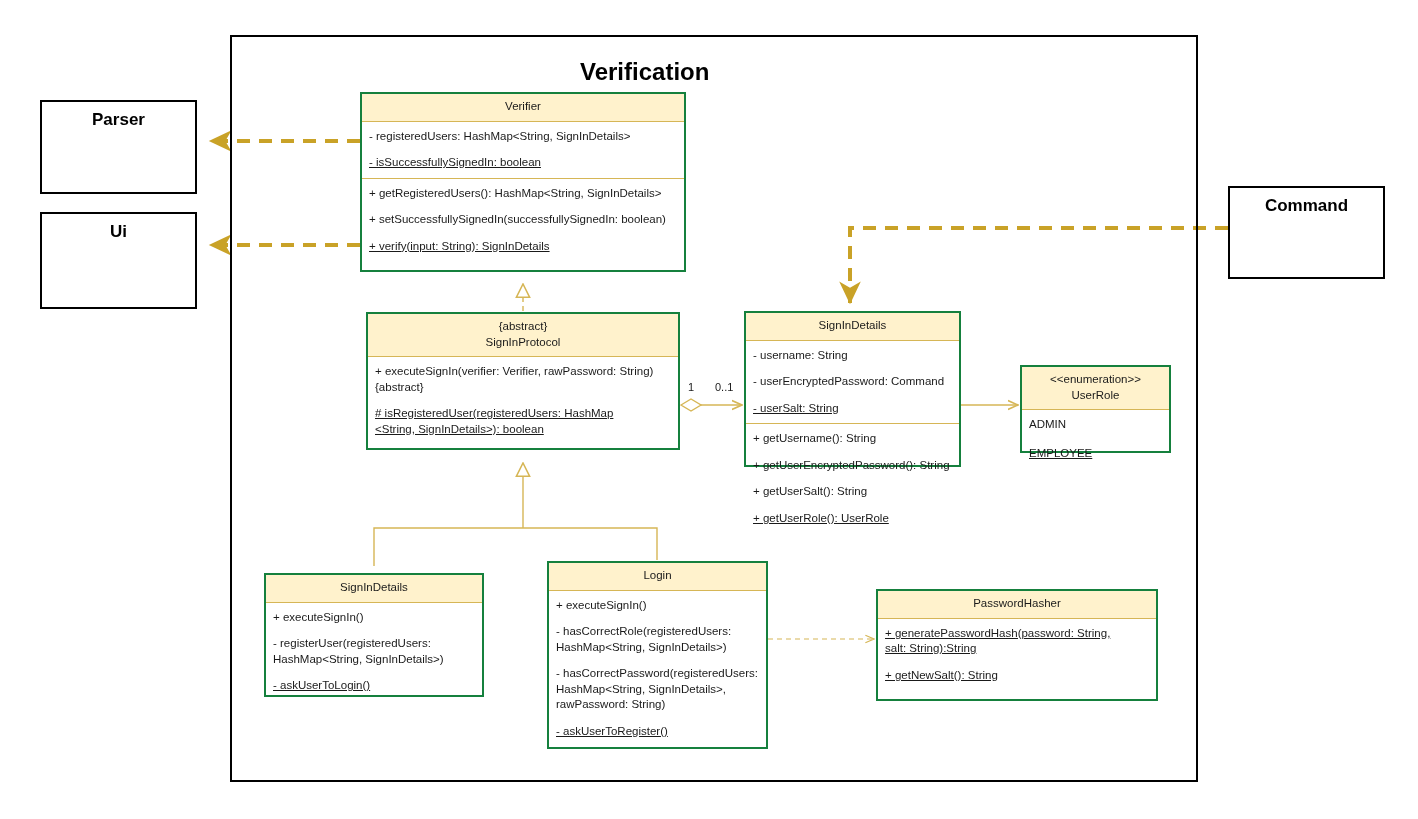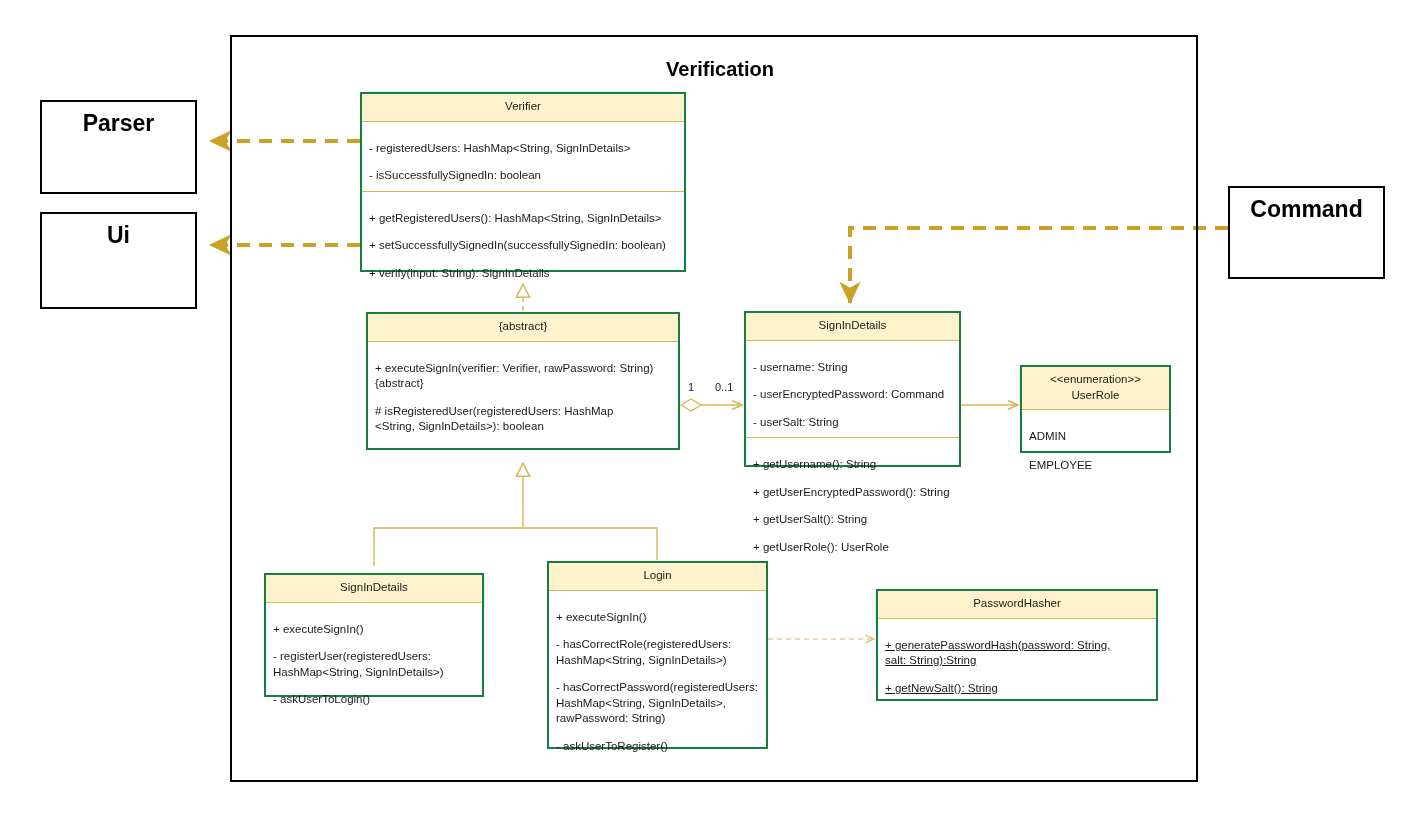--- a/index.html
+++ b/index.html
@@ -21,38 +21,37 @@
 
   
   .package {
     position: absolute;
     border: 2px solid #000000;
     background: transparent;
     box-sizing: border-box;
   }
   .package-title {
     position: absolute;
-    text-align: center;
-    font-size: 20px;
+    font-size: 24px;
     font-weight: bold;
     color: #000000;
     white-space: nowrap;
   }
 
   
   .plain-box {
     position: absolute;
     border: 2px solid #000000;
     background: #ffffff;
     box-sizing: border-box;
   }
   .plain-box .plain-label {
     display: block;
     text-align: center;
-    font-size: 23px;
+    font-size: 17px;
     font-weight: bold;
     color: #000000;
     margin-top: 8px;
   }
 
   
   .uml {
     position: absolute;
     box-sizing: border-box;
     border: 2px solid #15803d;
@@ -72,24 +71,24 @@
     padding: 7px 7px 7px 7px;
     box-sizing: border-box;
   }
   .uml-compartment + .uml-compartment {
     border-top: 1px solid #d6b656;
   }
   .uml-line {
     font-size: 11.5px;
     color: #1a1a1a;
     line-height: 1.35;
-    margin: 12px 0 11px 0;
+    margin: 0 0 11px 0;
     white-space: pre-wrap;
   }
-  .uml-line:last-child { margin-bottom: 0; }
+  .uml-line:last-child { margin-bottom: 0; text-decoration: underline; }
   .uml-line.static { text-decoration: underline; }
   .uml-line.enum-val { margin-bottom: 13px; }
 
   
   .mult {
     position: absolute;
     font-size: 11px;
     color: #1a1a1a;
     white-space: nowrap;
   }
@@ -194,20 +193,21 @@
     <div class="uml-compartment">
       <div class="uml-line">+ getRegisteredUsers(): HashMap&lt;String, SignInDetails&gt;</div>
       <div class="uml-line">+ setSuccessfullySignedIn(successfullySignedIn: boolean)</div>
       <div class="uml-line">+ verify(input: String): SignInDetails</div>
     </div>
   </div>
 
   <div class="uml" style="left:366px; top:312px; width:314px; height:138px;">
     <div class="uml-header">
       <div>{abstract}</div>
+      <div>SignInProtocol</div>
     </div>
     <div class="uml-compartment">
       <div class="uml-line">+ executeSignIn(verifier: Verifier, rawPassword: String)
 {abstract}</div>
       <div class="uml-line"># isRegisteredUser(registeredUsers: HashMap
 &lt;String, SignInDetails&gt;): boolean</div>
     </div>
   </div>
 
   <div class="uml" style="left:744px; top:311px; width:217px; height:156px;">

